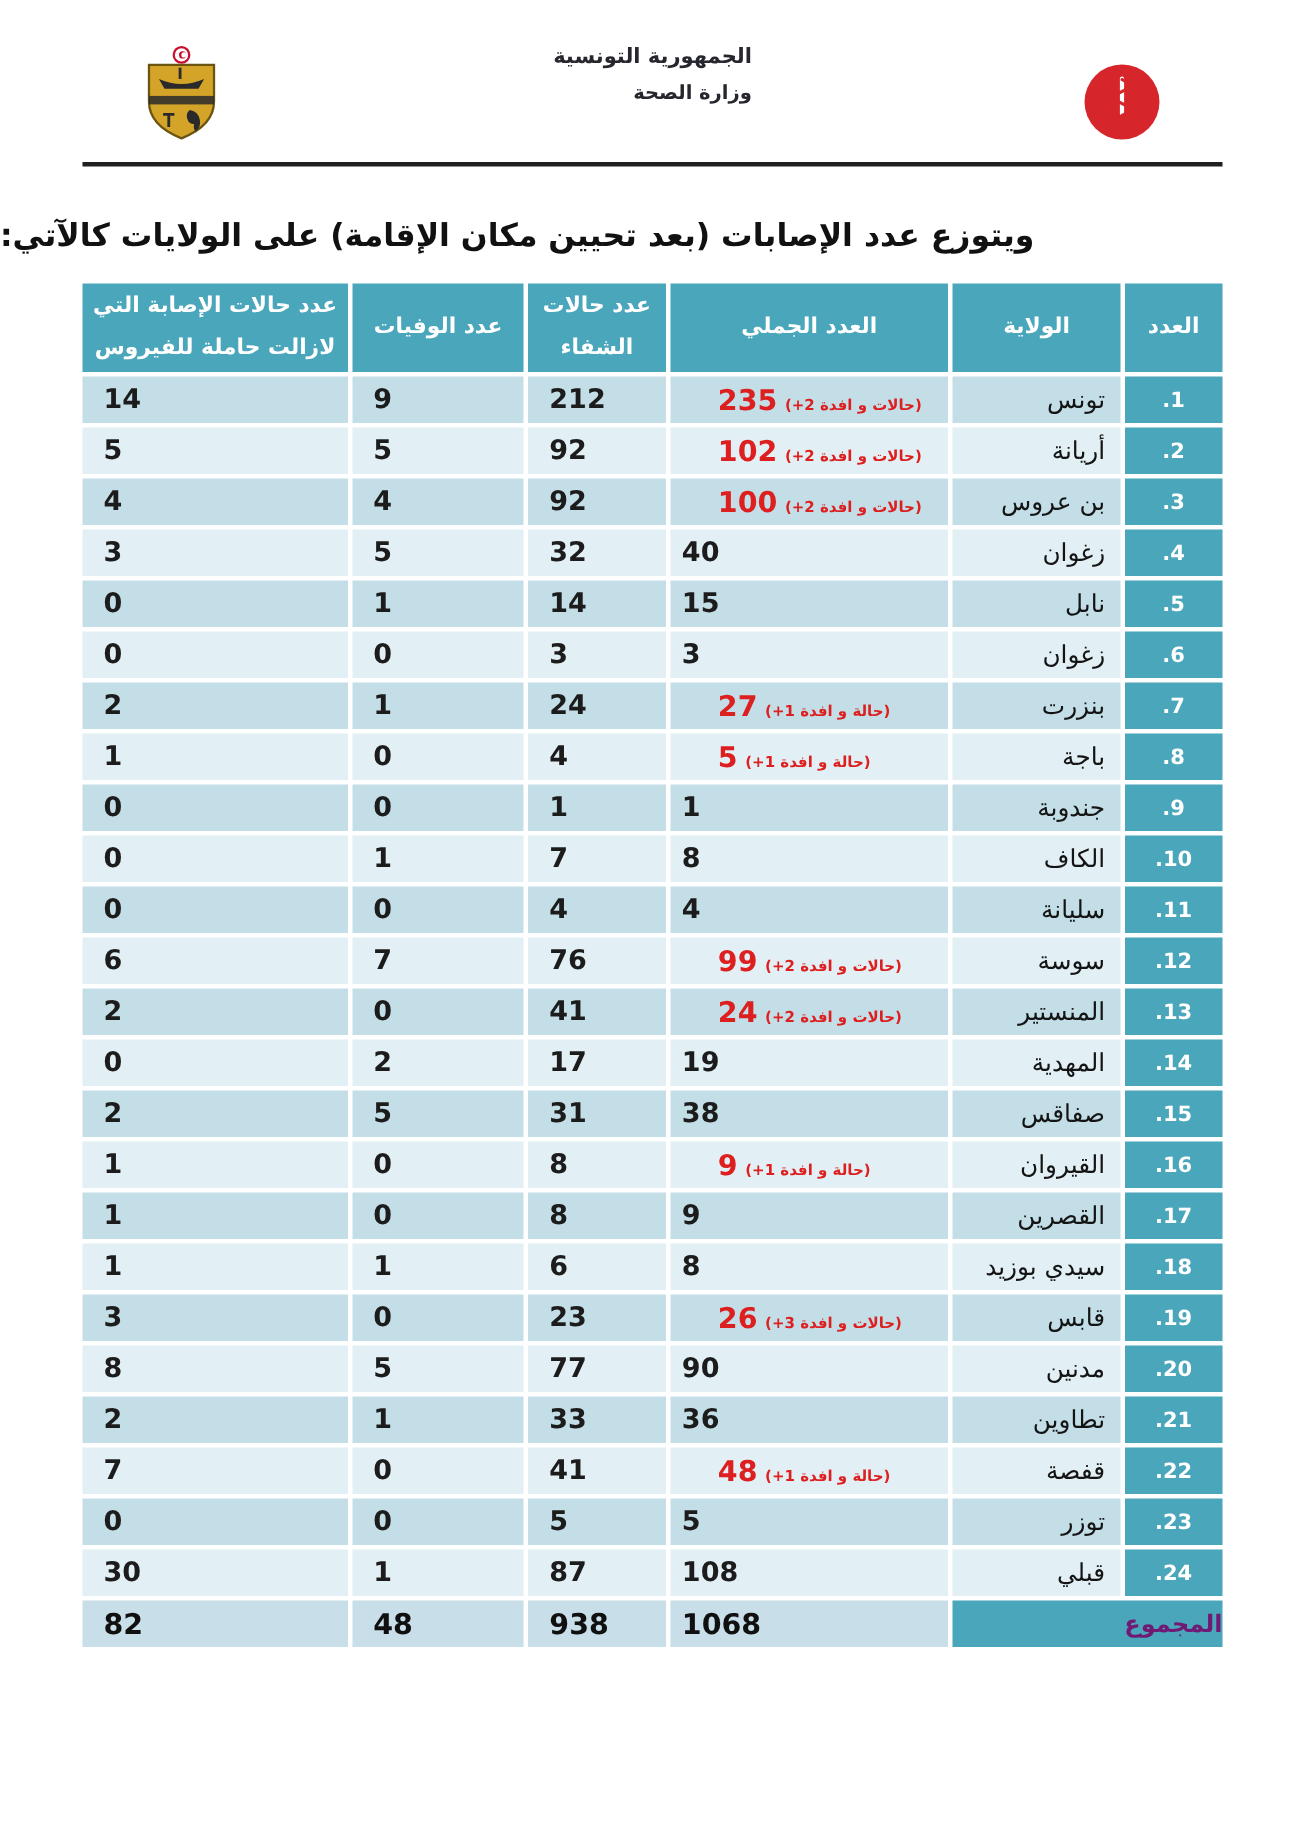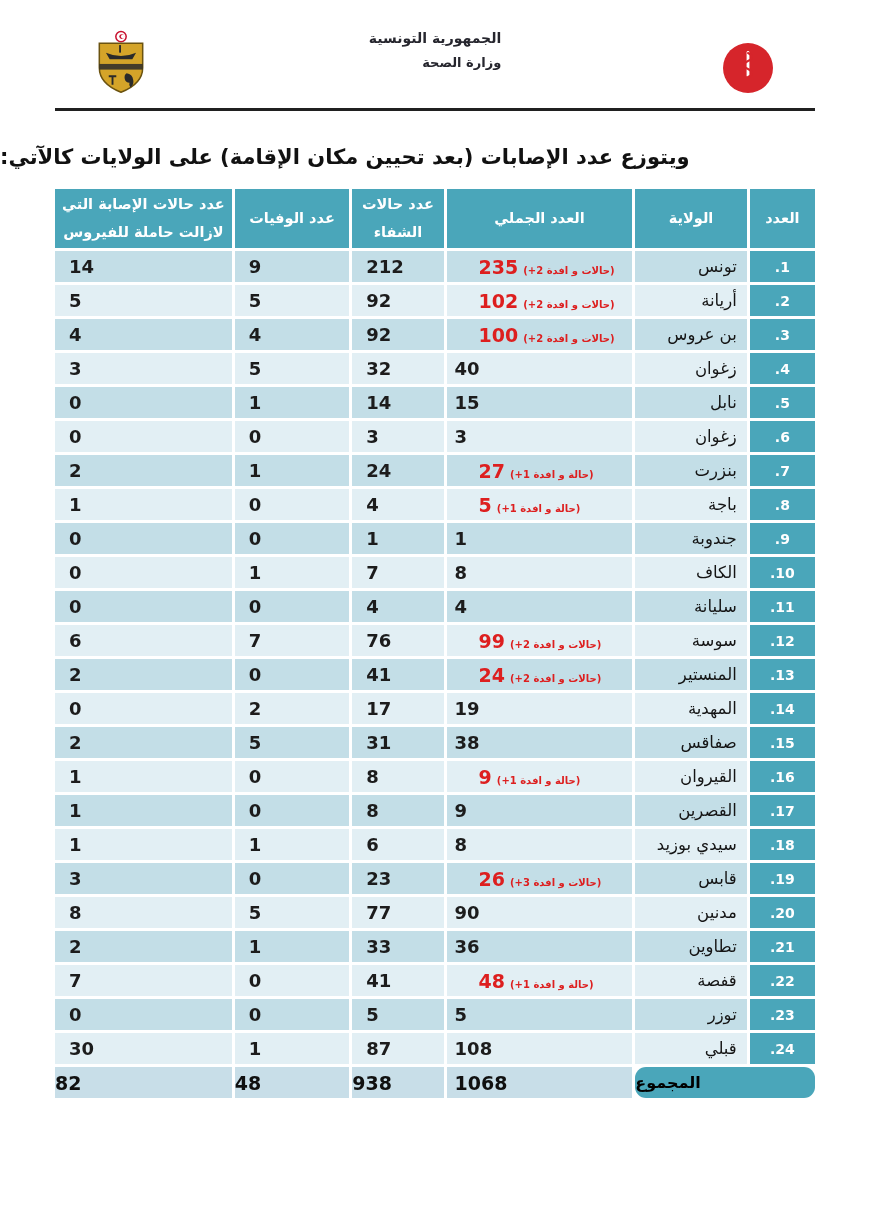--- a/index.html
+++ b/index.html
@@ -56,26 +56,26 @@
     text-align:center;
   }
   td.gov{text-align:right;padding-right:10px;font-size:16.5px;color:#141414;}
   td.tot{text-align:left;padding-left:8px;direction:ltr;}
   td.tot .num{font-weight:600;font-size:18px;color:var(--ink);}
   td.tot .note{font-weight:bold;font-size:10px;color:var(--red);margin-left:5px;}
   td.tot .note:empty{display:none;}
   tr.highlight td.tot .num{color:var(--red);font-weight:800;font-size:19px;margin-left:24px;}
   td.val{text-align:left;padding-left:14px;font-weight:600;color:var(--ink);}
   tfoot td.sum-label{
-    background:var(--teal);color:#000000;font-weight:bold;font-size:16px;
-    text-align:left;height:31px;border-radius:11px;
+    background:var(--teal);color:#701a75;font-weight:bold;font-size:16px;
+    text-align:right;height:31px;
   }
   tfoot td.sum-val{
     background:var(--footer-bg);font-weight:800;font-size:19px;
-    text-align:left;color:#101010;
+    text-align:left;padding-left:14px;color:#101010;
   }
   tfoot td.sum-tot{padding-left:8px;}
   .ltr{direction:ltr;unicode-bidi:isolate;}
 </style>
 </head>
 <body>
 
 <header class="letterhead">
   <svg class="emblem" viewBox="0 0 60 70" aria-hidden="true">
     <circle cx="30" cy="7" r="5.5" fill="#ffffff" stroke="#C8102E" stroke-width="1.6"></circle>

